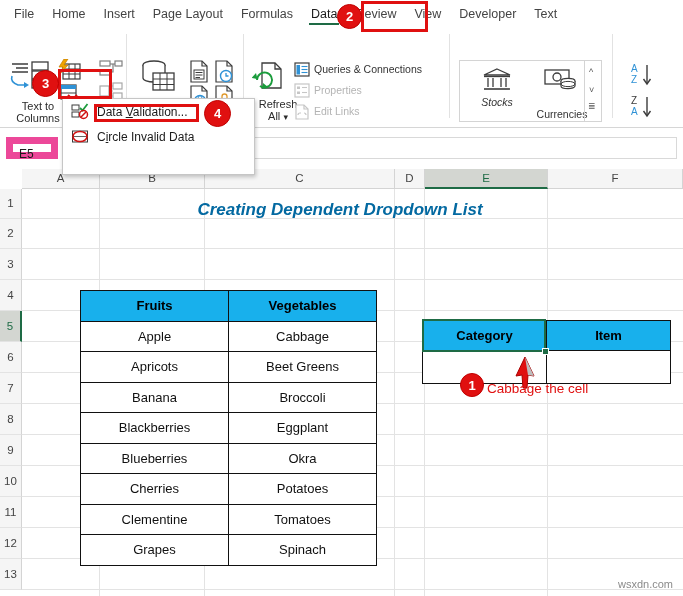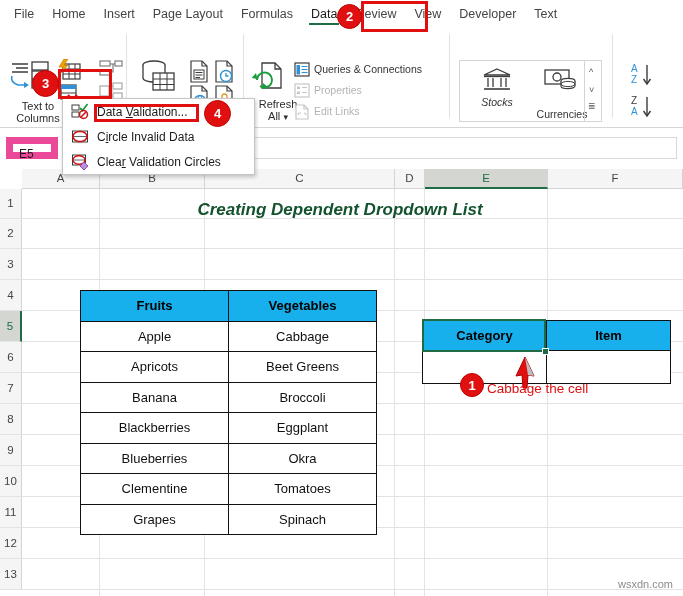--- a/index.html
+++ b/index.html
@@ -106,21 +106,21 @@
   }
   .rowcell.sel{ background:#d3d6d1; color:#1e6b45; border-right:2px solid #1e6b45; }
 
   #sheet{ position:absolute; left:22px; top:20px; width:661px; height:407px; overflow:hidden; }
   .gl-v{ position:absolute; top:0; width:1px; height:407px; background:#e3e3e3; }
   .gl-h{ position:absolute; left:0; width:661px; height:1px; background:#e3e3e3; }
 
   
   #title{
     position:absolute; left:95px; top:198px; width:490px; height:24px;
-    font-size:17px; font-weight:bold; font-style:italic; color:#14532d;
+    font-size:17px; font-weight:bold; font-style:italic; color:#0369a1;
     text-align:center; line-height:24px; white-space:nowrap;
   }
 
   .xtbl{ position:absolute; border-collapse:collapse;margin-top:32px; }
   .xtbl td{
     border:1px solid #111111; font-size:13px; color:#111111;
     text-align:center; background:#ffffff; padding:0;
   }
   .xtbl td.hd{
     background:#18b0ec; font-weight:bold; color:#000000;
@@ -450,31 +450,20 @@
     <span class="dv-ico">
       <svg width="18" height="17" viewBox="0 0 18 17">
         <rect x="1.5" y="3" width="15" height="11" fill="#fff" stroke="#3c3c3c" stroke-width="1"></rect>
         <line x1="1.5" y1="8.5" x2="16.5" y2="8.5" stroke="#3c3c3c" stroke-width=".8"></line>
         <ellipse cx="9" cy="8.5" rx="7" ry="5" fill="none" stroke="#d01010" stroke-width="1.6"></ellipse>
       </svg>
     </span>
     <span><span>C</span><span class="u">i</span><span>rcle Invalid Data</span></span>
   </div>
 
-  <div class="dv-item">
-    <span class="dv-ico">
-      <svg width="18" height="17" viewBox="0 0 18 17">
-        <rect x="1.5" y="2" width="13" height="10" fill="#fff" stroke="#3c3c3c" stroke-width="1"></rect>
-        <line x1="1.5" y1="7" x2="14.5" y2="7" stroke="#3c3c3c" stroke-width=".8"></line>
-        <ellipse cx="8" cy="7" rx="6" ry="4.2" fill="none" stroke="#d01010" stroke-width="1.4"></ellipse>
-        <path d="M9 13 l4 -4 4 4 -4 4 z" fill="#c08ce0" stroke="#8a4bb5" stroke-width="1"></path>
-      </svg>
-    </span>
-    <span><span>Clea</span><span class="u">r</span><span> Validation Circles</span></span>
-  </div>
 </div>
 
 <div id="formula-row">
   <div id="name-box">E5</div>
   <div id="fx-divider"></div>
   <div id="formula-input" placeholder=""></div>
 </div>
 
 <div id="grid">
 
@@ -549,20 +538,24 @@
   </tr>
   <tr>
     <td>Blackberries</td>
     <td>Eggplant</td>
   </tr>
   <tr>
     <td>Blueberries</td>
     <td>Okra</td>
   </tr>
   <tr>
+    <td>Cherries</td>
+    <td>Potatoes</td>
+  </tr>
+  <tr>
     <td>Clementine</td>
     <td>Tomatoes</td>
   </tr>
   <tr>
     <td>Grapes</td>
     <td>Spinach</td>
   </tr>
 </tbody>
   </table>
 

